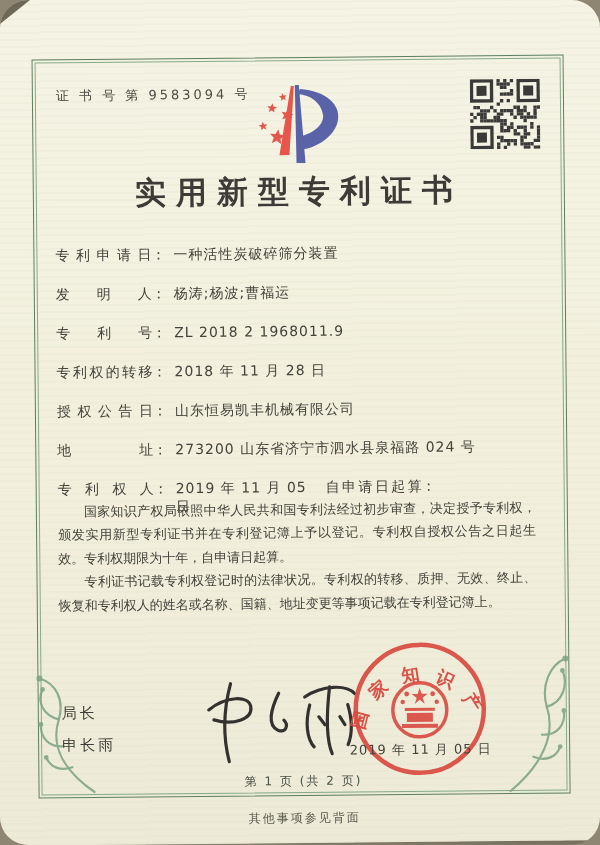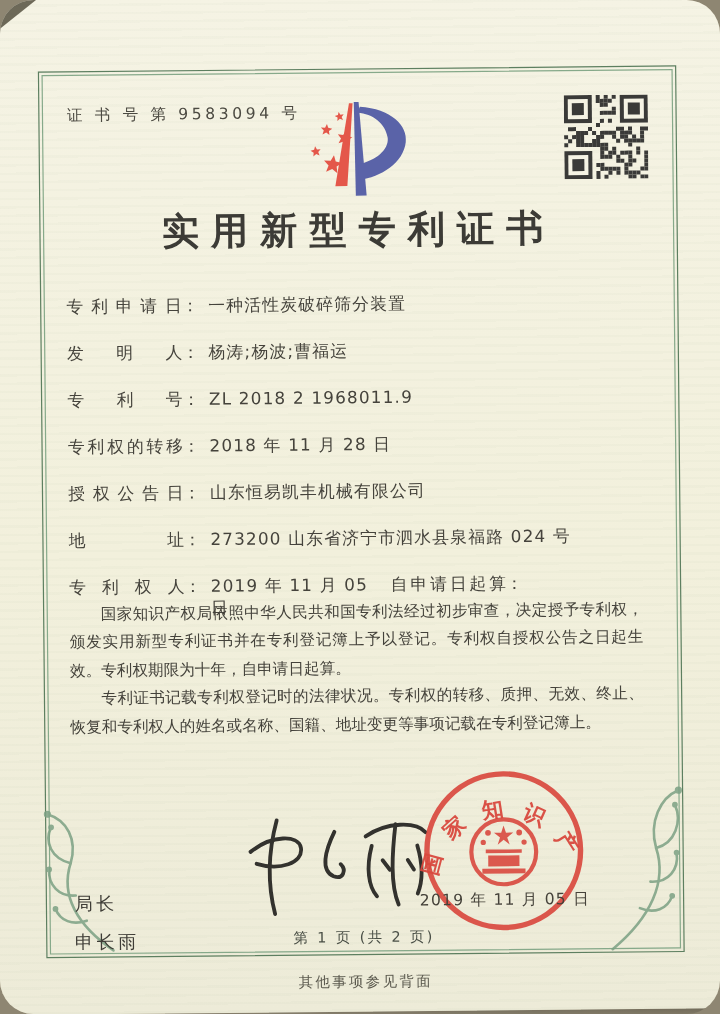--- a/index.html
+++ b/index.html
@@ -37,21 +37,21 @@
   .flabel{display:inline-block;width:96px;text-align:justify;text-align-last:justify;flex:none;}
   .fcolon{flex:none;margin-right:8px;}
   .fvalue{letter-spacing:1px;}
   .grant-group{display:flex;align-items:baseline;}
   .grant-left{width:268px;flex:none;}
   
   .paras{position:absolute;left:62px;top:503px;width:478px;font-size:13px;line-height:1.8;
     color:#44423b;font-family:"Liberation Serif","DejaVu Serif",serif;text-align:justify;}
   .paras p{margin:0;text-indent:2em;}
   
-  .signoff{position:absolute;left:64px;top:740px;font-size:15px;color:#3f3d37;
+  .signoff{position:absolute;left:64px;top:700px;font-size:15px;color:#3f3d37;
     line-height:2.15;letter-spacing:3px;}
   .signature-wrap{position:absolute;left:195px;top:672px;width:170px;height:105px;}
   .seal-wrap{position:absolute;left:343px;top:642px;width:158px;height:152px;}
   .seal-date{position:absolute;left:350px;top:747px;width:145px;text-align:center;
     font-size:13px;color:#45423a;letter-spacing:1px;z-index:2;}
   
   .page-no{position:absolute;top:778px;left:40px;width:530px;text-align:center;
     font-size:12px;color:#4a4f46;letter-spacing:2px;}
   .back-note{position:absolute;top:815px;left:0;width:100%;text-align:center;
     font-size:12px;color:#5a584d;letter-spacing:2px;}

